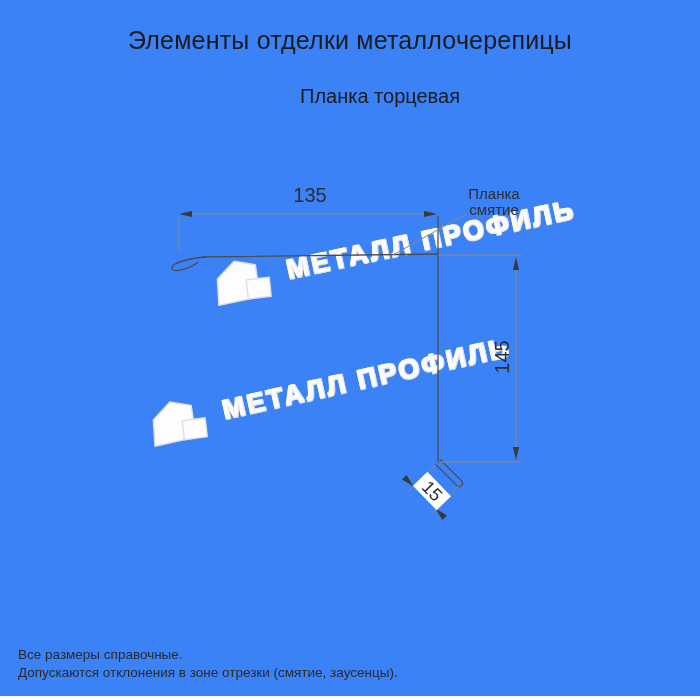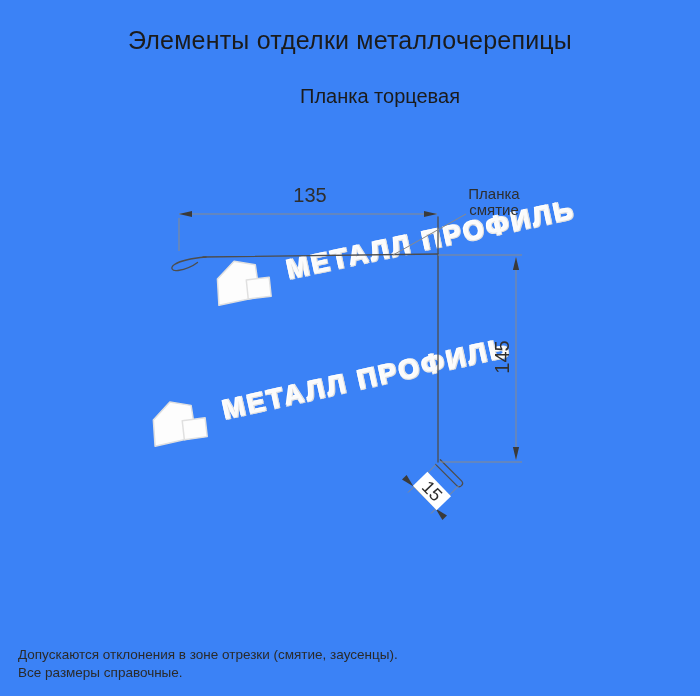--- a/index.html
+++ b/index.html
@@ -93,17 +93,17 @@
   <div class="dim-label dim-135">135</div>
   <div class="dim-label dim-145">145</div>
   <div class="dim-label dim-15">15</div>
 
   <div class="face-label">
     <div>Планка</div>
     <div>смятие</div>
   </div>
 
   <div class="footer">
+    <div>Все размеры справочные.</div>
     <div>Допускаются отклонения в зоне отрезки (смятие, заусенцы).</div>
-    <div>Все размеры справочные.</div>
   </div>
 
 </div>
 
 </body></html>

